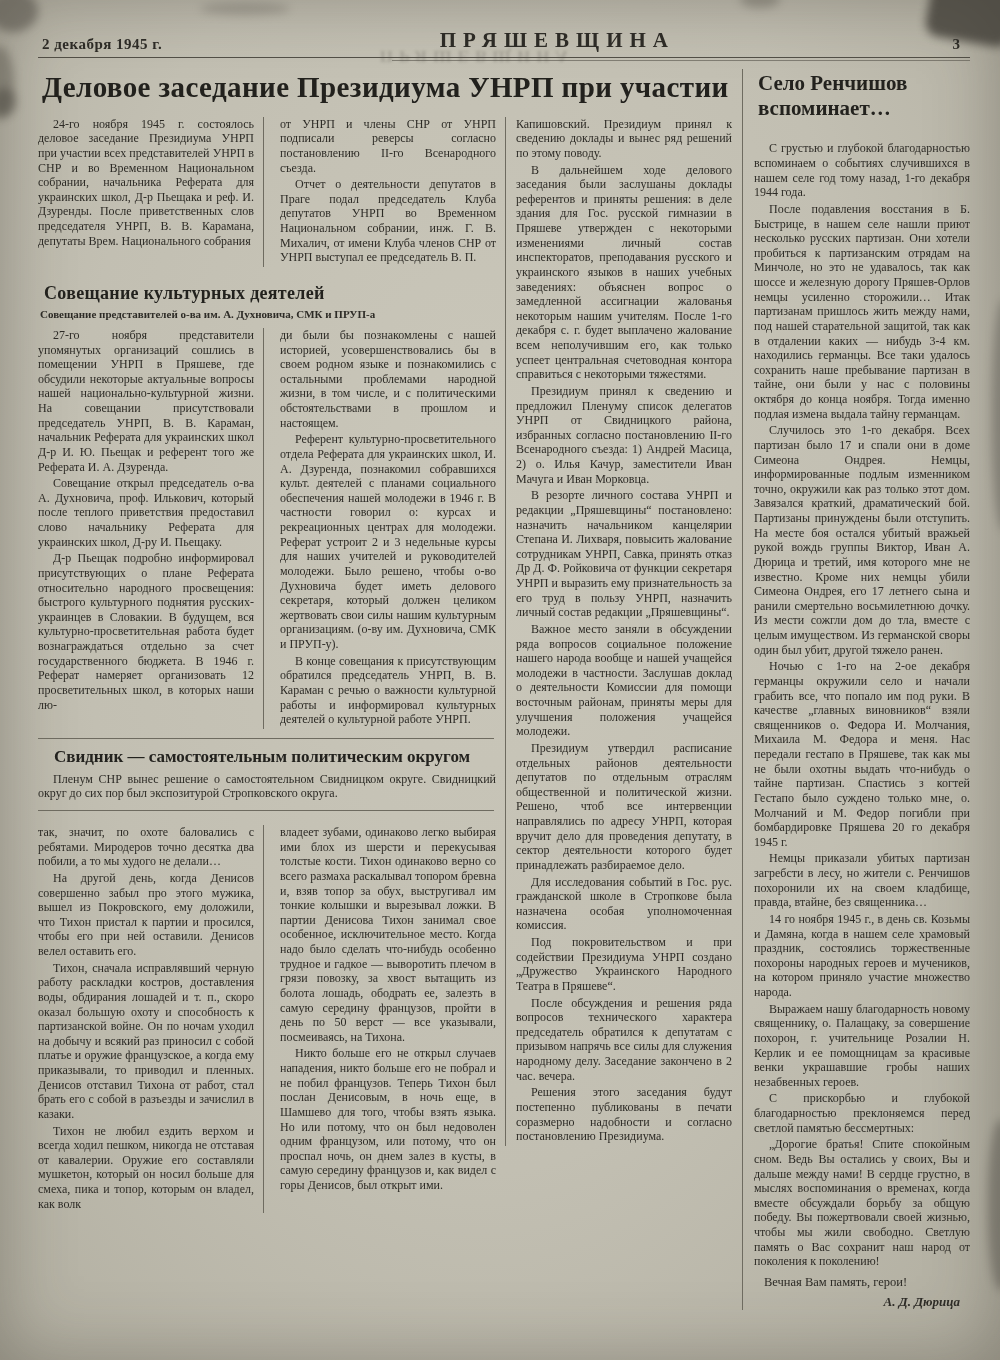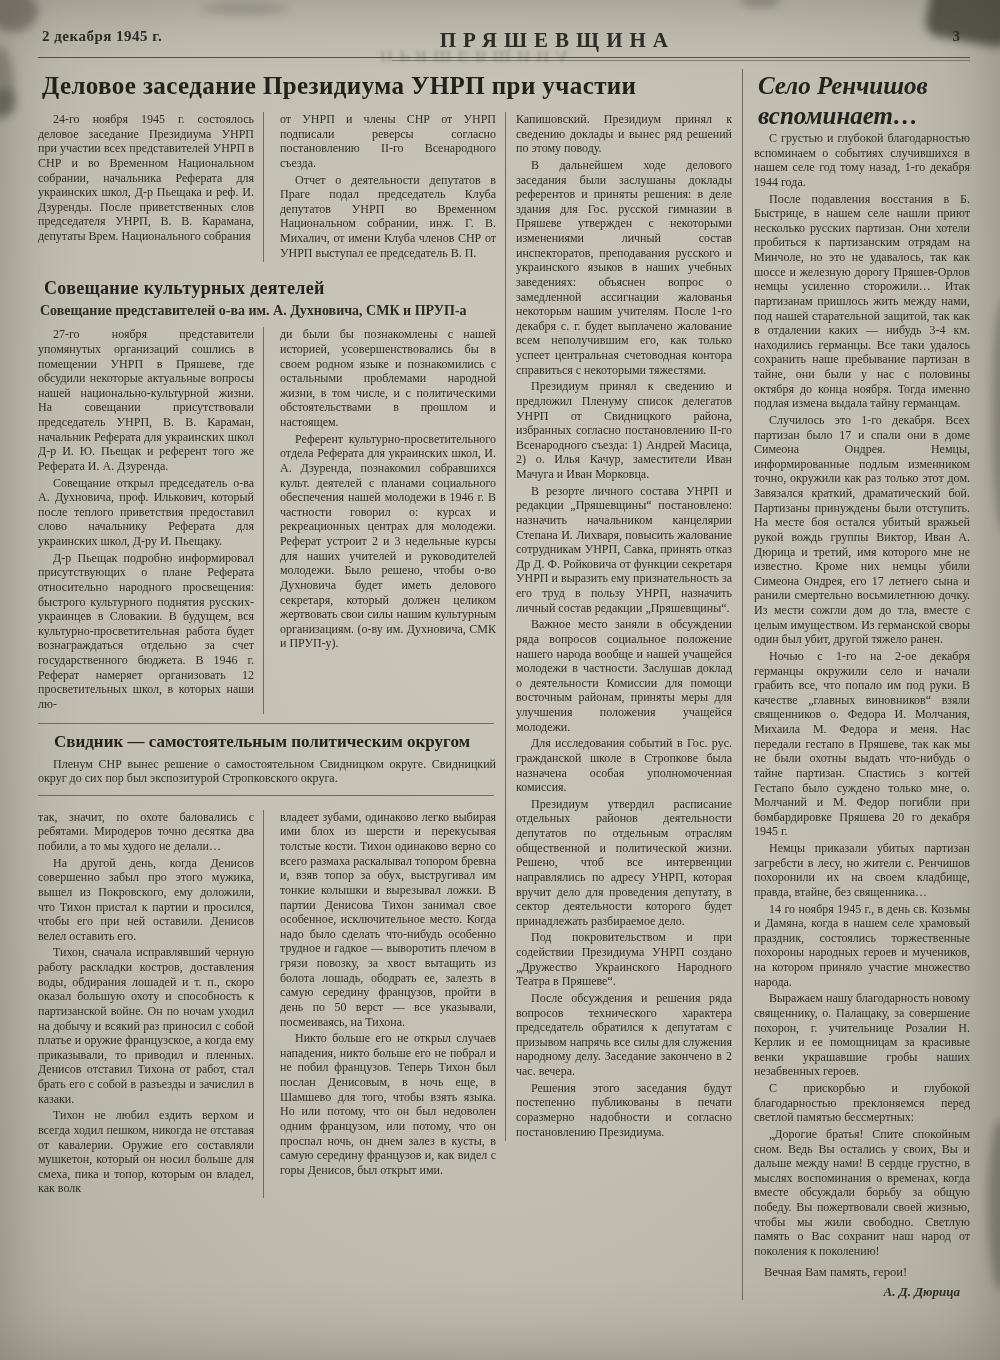--- a/index.html
+++ b/index.html
@@ -18,60 +18,60 @@
   .stain{position:absolute;pointer-events:none;filter:blur(5px);z-index:0;}
   .s1{top:-16px;right:-14px;width:86px;height:58px;background:#403d36;opacity:.8;border-radius:14px;transform:rotate(10deg);}
   .s2{top:-10px;left:-12px;width:50px;height:42px;background:#514d45;opacity:.55;border-radius:50%;}
   .s3{top:46px;left:-16px;width:30px;height:74px;background:#575349;opacity:.45;border-radius:50%;}
   .s4{top:300px;right:-18px;width:26px;height:230px;background:#53504a;opacity:.4;border-radius:45%;}
   .s5{bottom:70px;right:-16px;width:28px;height:170px;background:#4f4c45;opacity:.45;border-radius:45%;}
   .s6{top:2px;left:200px;width:90px;height:13px;background:#67635a;opacity:.35;border-radius:50%;}
   .s7{top:88px;left:-8px;width:24px;height:28px;background:#4a473f;opacity:.5;border-radius:50%;}
   .s8{top:-10px;right:220px;width:40px;height:18px;background:#5c584f;opacity:.4;border-radius:50%;}
 
-  .phead{position:relative;z-index:2;display:flex;justify-content:space-between;align-items:flex-start;padding:2px 4px 3px 4px;}
+  .phead{position:relative;z-index:2;display:flex;justify-content:space-between;align-items:flex-end;padding:2px 4px 3px 4px;}
   .pdate{font-size:15px;font-weight:bold;letter-spacing:.5px;}
   .ptitle{font-size:21px;font-weight:bold;letter-spacing:7px;}
   .pnum{font-size:15px;font-weight:bold;padding-right:6px;}
   .headrule{height:0;border-top:1.6px solid #514e45;margin-top:1px;position:relative;z-index:2;}
   .headrule2{height:1px;background:#55524a;opacity:.6;margin:2px 0 0 38%;position:relative;z-index:2;}
   .ghost{position:absolute;top:46px;left:50%;transform:translateX(-62%) scaleY(-1);
     font-size:17px;font-weight:bold;letter-spacing:6px;color:#3f3c35;opacity:.22;filter:blur(1.6px);z-index:1;}
 
   .content{position:relative;z-index:2;display:flex;margin-top:8px;}
   .left{width:694px;flex:none;}
   .right{flex:1;border-left:1px solid #6e6b60;margin-left:10px;padding-left:11px;}
 
-  .h-art1{font-size:25px;line-height:1.16;font-weight:bold;margin:2px 0 12px 4px;letter-spacing:.4px;color:#22211d;}
+  .h-art1{font-size:29px;line-height:1.16;font-weight:bold;margin:2px 0 12px 4px;letter-spacing:.4px;color:#22211d;}
   .left-body{display:flex;align-items:flex-start;}
   .twocol-zone{width:458px;flex:none;}
   .col3{flex:1;border-left:1px solid #6e6b60;margin-left:9px;padding-left:10px;}
   .pair{display:flex;align-items:stretch;}
   .pair .col{flex:1;min-width:0;}
   .pair .col.sep{border-left:1px solid #6e6b60;margin-left:9px;padding-left:16px;}
 
   .col p, .col3 p, .vbody p, .svidnik-body p{
     margin:0 0 2px 0;
     font-size:12px;line-height:1.22;
     text-align:justify;
     text-indent:15px;
     overflow-wrap:break-word;
     hyphens:auto;
   }
   p.cont{text-indent:0;}
 
   .h-art2{font-size:18px;font-weight:bold;margin:16px 0 4px 6px;letter-spacing:.3px;color:#23221e;}
-  .subhead{font-size:14px;font-weight:bold;margin:0 0 8px 2px;}
+  .subhead{font-size:11px;font-weight:bold;margin:0 0 8px 2px;}
   .hrule{height:0;border-top:1px solid #6e6b60;margin:9px 2px 8px 0;}
   .h-svidnik{font-size:17px;font-weight:bold;margin:2px 0 5px 16px;color:#23221e;}
   .svidnik-body{margin-bottom:2px;}
 
   .serial{margin-top:14px;}
 
-  .h-village{font-size:25px;font-weight:bold;line-height:1.2;margin:2px 0 0 4px;color:#23221e;font-style:italic;}
+  .h-village{font-size:21px;font-weight:bold;line-height:1.2;margin:2px 0 20px 4px;color:#23221e;}
   .vclose{margin:6px 0 2px 0;font-size:12.5px;text-indent:10px;}
   .signature{text-align:right;font-weight:bold;font-size:13px;margin-top:4px;padding-right:10px;font-style:italic;}
 </style>
 </head>
 <body>
 
 <div class="page">
   <div class="stain s1"></div>
   <div class="stain s2"></div>
   <div class="stain s3"></div>
@@ -110,20 +110,21 @@
           <div class="subhead">Совещание представителей о-ва им. А. Духновича, СМК и ПРУП-а</div>
           <div class="pair">
             <div class="col">
                 <p>27-го ноября представители упомянутых организаций сошлись в помещении УНРП в Пряшеве, где обсудили некоторые актуальные вопросы нашей национально-культурной жизни. На совещании присутствовали председатель УНРП, В. В. Караман, начальник Реферата для украинских школ Д-р И. Ю. Пьещак и референт того же Реферата И. А. Дзуренда.</p>
                 <p>Совещание открыл председатель о-ва А. Духновича, проф. Илькович, который после теплого приветствия предоставил слово начальнику Реферата для украинских школ, Д-ру И. Пьещаку.</p>
                 <p>Д-р Пьещак подробно информировал присутствующих о плане Реферата относительно народного просвещения: быстрого культурного поднятия русских-украинцев в Словакии. В будущем, вся культурно-просветительная работа будет вознаграждаться отдельно за счет государственного бюджета. В 1946 г. Реферат намеряет организовать 12 просветительных школ, в которых наши лю-</p>
               </div>
             <div class="col sep">
                 <p class="cont">ди были бы познакомлены с нашей историей, усовершенствовались бы в своем родном языке и познакомились с остальными проблемами народной жизни, в том числе, и с политическими обстоятельствами в прошлом и настоящем.</p>
                 <p>Референт культурно-просветительного отдела Реферата для украинских школ, И. А. Дзуренда, познакомил собравшихся культ. деятелей с планами социального обеспечения нашей молодежи в 1946 г. В частности говорил о: курсах и рекреационных центрах для молодежи. Реферат устроит 2 и 3 недельные курсы для наших учителей и руководителей молодежи. Было решено, чтобы о-во Духновича будет иметь делового секретаря, который должен целиком жертвовать свои силы нашим культурным организациям. (о-ву им. Духновича, СМК и ПРУП-у).</p>
+                <p>В конце совещания к присутствующим обратился председатель УНРП, В. В. Караман с речью о важности культурной работы и информировал культурных деятелей о культурной работе УНРП.</p>
               </div>
           </div>
           <div class="hrule"></div>
           <h3 class="h-svidnik">Свидник — самостоятельным политическим округом</h3>
           <div class="svidnik-body">
               <p>Пленум СНР вынес решение о самостоятельном Свидницком округе. Свидницкий округ до сих пор был экспозитурой Стропковского округа.</p>
             </div>
           <div class="hrule"></div>
           <div class="pair serial">
             <div class="col">
@@ -137,22 +138,22 @@
                 <p>Никто больше его не открыл случаев нападения, никто больше его не побрал и не побил французов. Теперь Тихон был послан Денисовым, в ночь еще, в Шамшево для того, чтобы взять языка. Но или потому, что он был недоволен одним французом, или потому, что он проспал ночь, он днем залез в кусты, в самую середину французов и, как видел с горы Денисов, был открыт ими.</p>
               </div>
           </div>
         </div>
         <div class="col3">
             <p class="cont">Капишовский. Президиум принял к сведению доклады и вынес ряд решений по этому поводу.</p>
             <p>В дальнейшем ходе делового заседания были заслушаны доклады референтов и приняты решения: в деле здания для Гос. русской гимназии в Пряшеве утвержден с некоторыми изменениями личный состав инспекторатов, преподавания русского и украинского языков в наших учебных заведениях: объяснен вопрос о замедленной ассигнации жалованья некоторым нашим учителям. После 1-го декабря с. г. будет выплачено жалование всем неполучившим его, как только успеет центральная счетоводная контора справиться с некоторыми тяжестями.</p>
             <p>Президиум принял к сведению и предложил Пленуму список делегатов УНРП от Свидницкого района, избранных согласно постановлению II-го Всенародного съезда: 1) Андрей Масица, 2) о. Илья Качур, заместители Иван Мачуга и Иван Морковца.</p>
             <p>В резорте личного состава УНРП и редакции „Пряшевщины“ постановлено: назначить начальником канцелярии Степана И. Лихваря, повысить жалование сотрудникам УНРП, Савка, принять отказ Др Д. Ф. Ройковича от функции секретаря УНРП и выразить ему признательность за его труд в пользу УНРП, назначить личный состав редакции „Пряшевщины“.</p>
             <p>Важное место заняли в обсуждении ряда вопросов социальное положение нашего народа вообще и нашей учащейся молодежи в частности. Заслушав доклад о деятельности Комиссии для помощи восточным районам, приняты меры для улучшения положения учащейся молодежи.</p>
+            <p>Президиум утвердил расписание отдельных районов деятельности депутатов по отдельным отраслям общественной и политической жизни. Решено, чтоб все интервенции направлялись по адресу УНРП, которая вручит дело для проведения депутату, в сектор деятельности которого будет принадлежать разбираемое дело.</p>
             <p>Для исследования событий в Гос. рус. гражданской школе в Стропкове была назначена особая уполномоченная комиссия.</p>
-            <p>Президиум утвердил расписание отдельных районов деятельности депутатов по отдельным отраслям общественной и политической жизни. Решено, чтоб все интервенции направлялись по адресу УНРП, которая вручит дело для проведения депутату, в сектор деятельности которого будет принадлежать разбираемое дело.</p>
             <p>Под покровительством и при содействии Президиума УНРП создано „Дружество Украинского Народного Театра в Пряшеве“.</p>
             <p>После обсуждения и решения ряда вопросов технического характера председатель обратился к депутатам с призывом напрячь все силы для служения народному делу. Заседание закончено в 2 час. вечера.</p>
             <p>Решения этого заседания будут постепенно публикованы в печати соразмерно надобности и согласно постановлению Президиума.</p>
           </div>
       </div>
     </section>
 
     <aside class="right">
       <h2 class="h-village">
         <span>Село Ренчишов</span><br>

